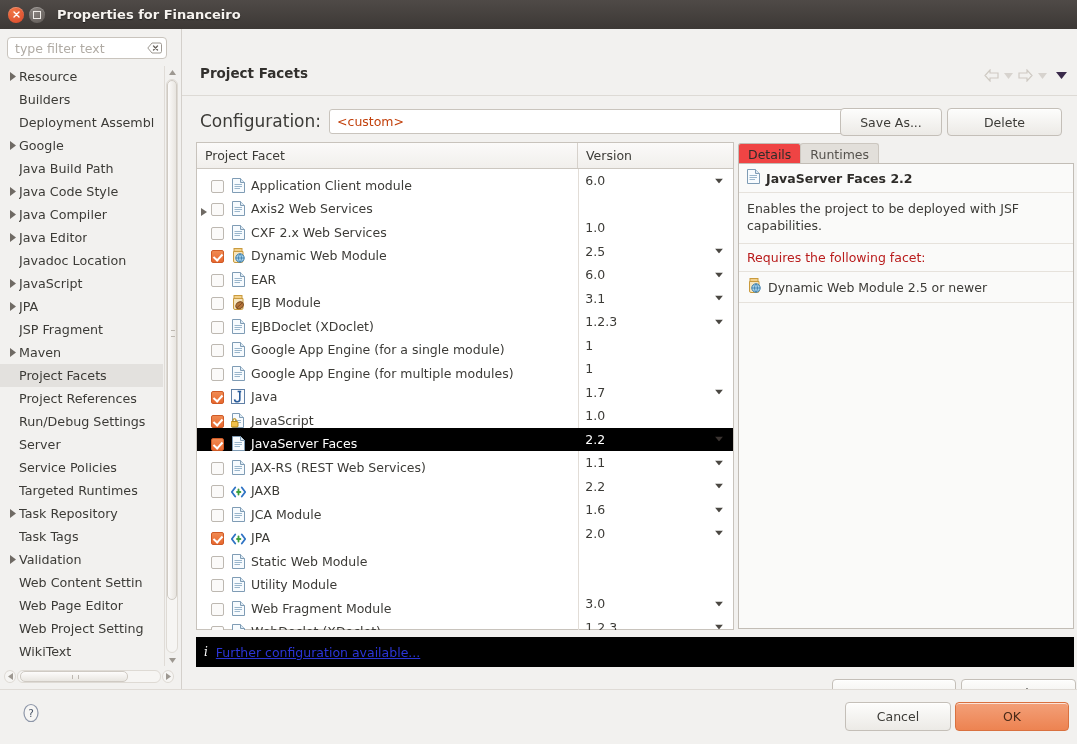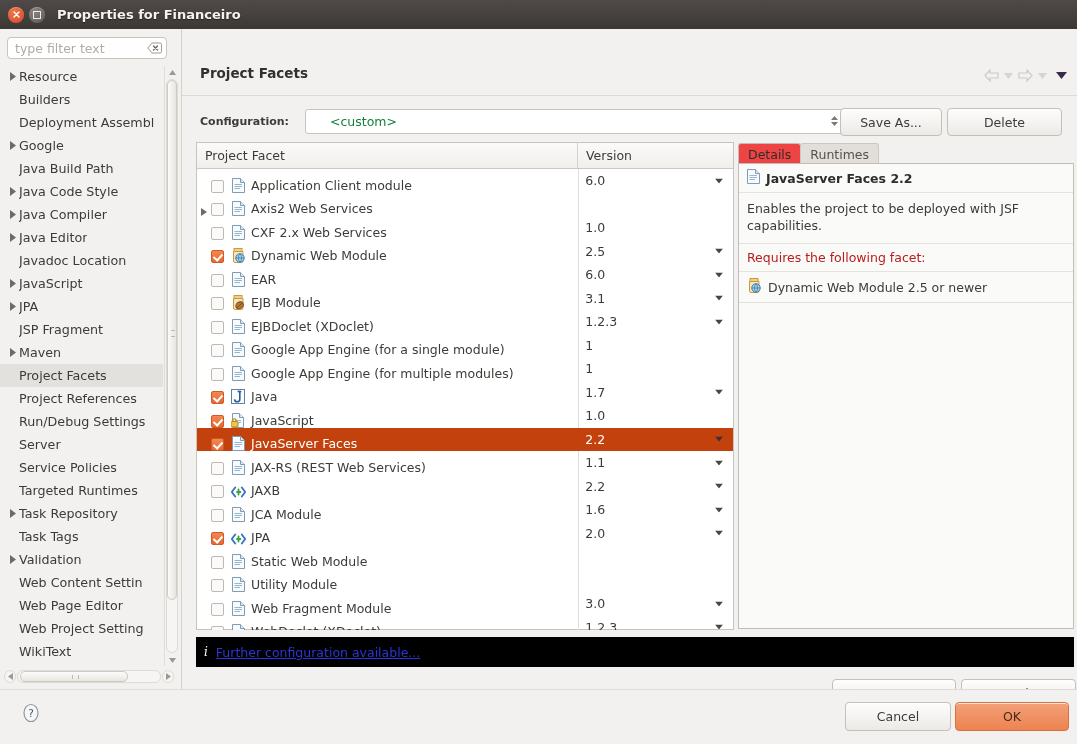--- a/index.html
+++ b/index.html
@@ -133,28 +133,28 @@
   .navicons > span { display:flex; align-items:center; justify-content:center; }
   .hr-sep {
     position: absolute; left: 0; top: 66px; width: 895px; height: 1px;
     background: #dddad5;
   }
 
   .cfgrow {
     position: absolute; left: 18px; top: 79px; width: 860px; height: 26px;
     display: flex; align-items: center;
   }
-  .cfglabel { font-size: 11px; color: #3c3b37; margin-right: 16px; font-weight: bold; }
+  .cfglabel { font-size: 17px; color: #3c3b37; margin-right: 8px; }
   .combo {
     width: 540px; height: 25px; background: #ffffff;
     border: 1px solid #c9c4bd; border-radius: 3px;
     display: flex; align-items: center; padding: 0 6px 0 7px;
     box-sizing: border-box; position: relative;
   }
-  .combo .val { flex: 1; font-size: 12.5px; color: #15803d; margin-left: 17px; }
+  .combo .val { flex: 1; font-size: 12.5px; color: #c2410c; }
   .spinner { display:flex; flex-direction:column; align-items:center; gap:2px; }
 
   .btn {
     height: 26px; border-radius: 4px;
     border: 1px solid #c4bfb8;
     background: linear-gradient(to bottom, #fdfdfc 0%, #eceae6 100%);
     font-family: "DejaVu Sans", sans-serif; font-size: 12.5px; color: #3c3b37;
     display: flex; align-items: center; justify-content: center;
     box-shadow: 0 1px 0 rgba(255,255,255,.7) inset;
     cursor: default;
@@ -172,21 +172,21 @@
     border-bottom: 1px solid #ccc7c0;
     background: linear-gradient(to bottom,#fbfaf9,#f1efec);
   }
   .th { font-size: 12.5px; color: #3c3b37; padding-left: 8px; box-sizing: border-box; }
   .th.c1 { width: 381px; border-right: 1px solid #d6d1cb; height:25px; display:flex; align-items:center;}
   .th.c2 { width: 155px; height:25px; display:flex; align-items:center;}
   .tbody { position: relative; height: 461px; overflow: hidden; }
   .tr {
     display: flex; height: 23.5px; align-items: center; position: relative;
   }
-  .tr.selected { background: #c2410c; }
+  .tr.selected { background: #000000; }
   .tr.selected .fname, .tr.selected .fver { color: #ffffff; }
   .col1 { width: 381px; display: flex; align-items: flex-end; height: 23.5px;
           box-sizing: border-box; }
   .col2 { width: 156px; display: flex; align-items: center; height: 23.5px;
           box-sizing: border-box; padding-left: 8px; position: relative; }
   .vsep {
     position: absolute; left: 381px; top: 0; width: 1px; height: 461px;
     background: #e2ddd7;
   }
   .expander { width: 14px; flex: 0 0 14px; display:flex; align-items:center; justify-content:center; }

